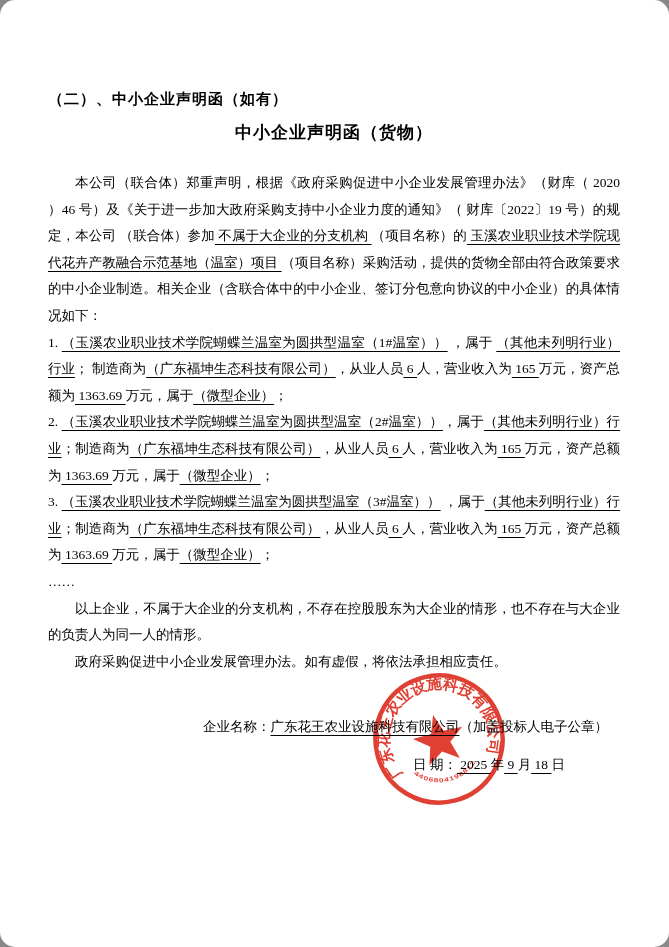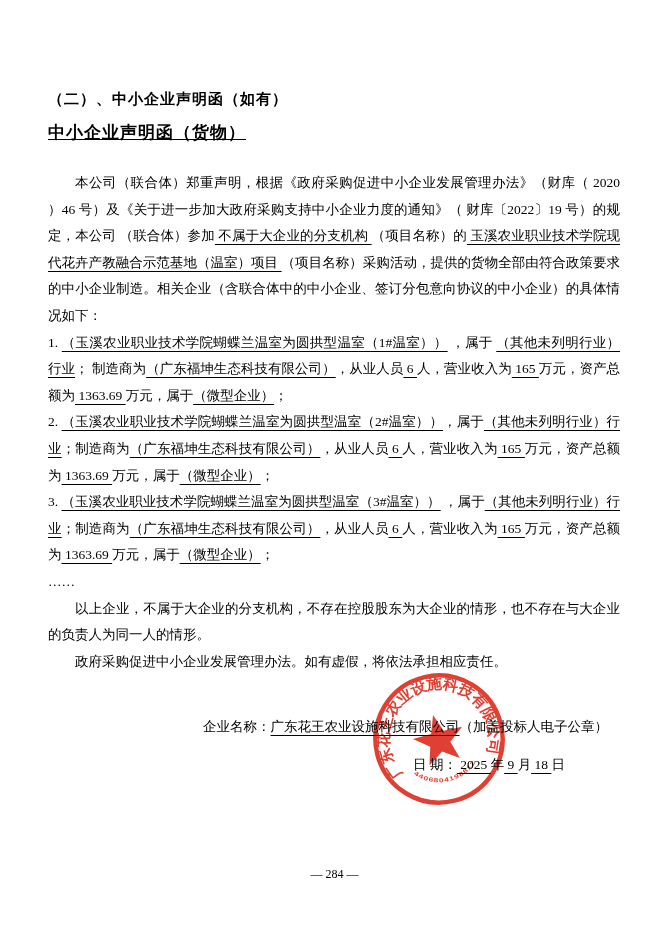--- a/index.html
+++ b/index.html
@@ -4,43 +4,43 @@
 <style>
   html,body { margin:0; padding:0; background:#888; }
   .page {
     position:relative;
     width:669px; height:947px;
     margin:0 auto;
     background:#ffffff;
     font-family:"Liberation Serif", serif;
     color:#000;
     overflow:hidden;
+    border-radius:15px;
   }
   .content {
     position:absolute;
     left:48px; top:0;
     width:572px;
   }
   .section-heading {
     margin:90px 0 0 0;
     font-family:"Liberation Sans", sans-serif;
     font-size:15px;
     font-weight:bold;
     line-height:18px;
     letter-spacing:1px;
   }
   .doc-title {
     margin:14px 0 0 0;
-    text-align:left;
+    text-align:center;
     font-family:"Liberation Sans", sans-serif;
     font-size:17px;
     font-weight:bold;
     line-height:22px;
     letter-spacing:1px;
-    text-decoration:underline;
   }
   .bodytext {
     margin-top:26px;
     font-size:13.5px;
     line-height:26.6px;
     text-align:justify;
   }
   .para { margin:0; }
   .para.indent { text-indent:27px; }
   .u {
@@ -123,15 +123,14 @@
     <text class="seal-text">
       <textPath href="#sealTextArc" textLength="214" lengthAdjust="spacing">广东花王农业设施科技有限公司</textPath>
     </text>
     <path id="sealCodeArc" d="M 36.3 98.3 A 44 44 0 0 0 103.7 98.3" fill="none"></path>
     <text class="seal-code">
       <textPath href="#sealCodeArc" textLength="72" lengthAdjust="spacingAndGlyphs">4406804198812</textPath>
     </text>
     <path fill="currentColor" d="M70 45 L76.5 63.1 L95.7 63.7 L80.5 75.4 L85.9 93.8 L70 83 L54.1 93.8 L59.5 75.4 L44.3 63.7 L63.5 63.1 Z"></path>
   </svg>
 
-  <div class="page-footer">— 284 —</div>
 
 </div>
 
 </body></html>

